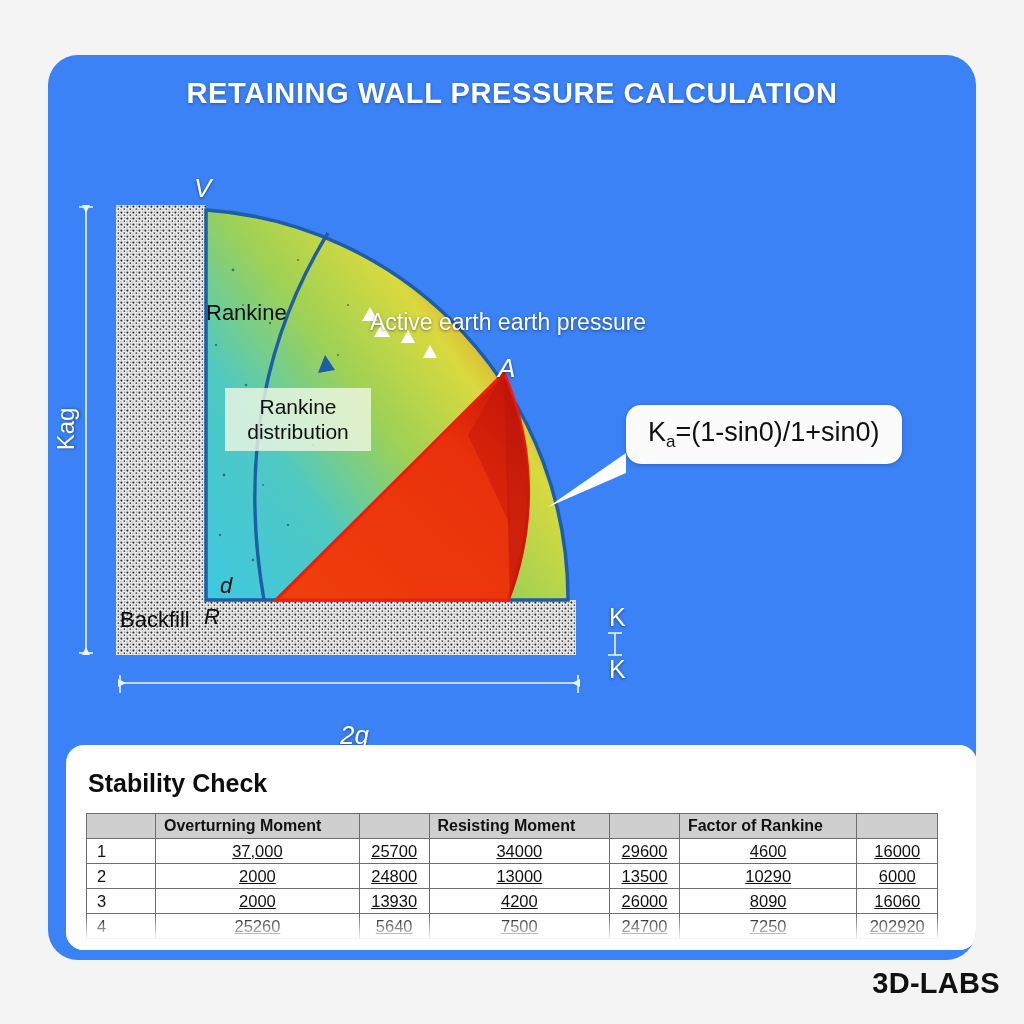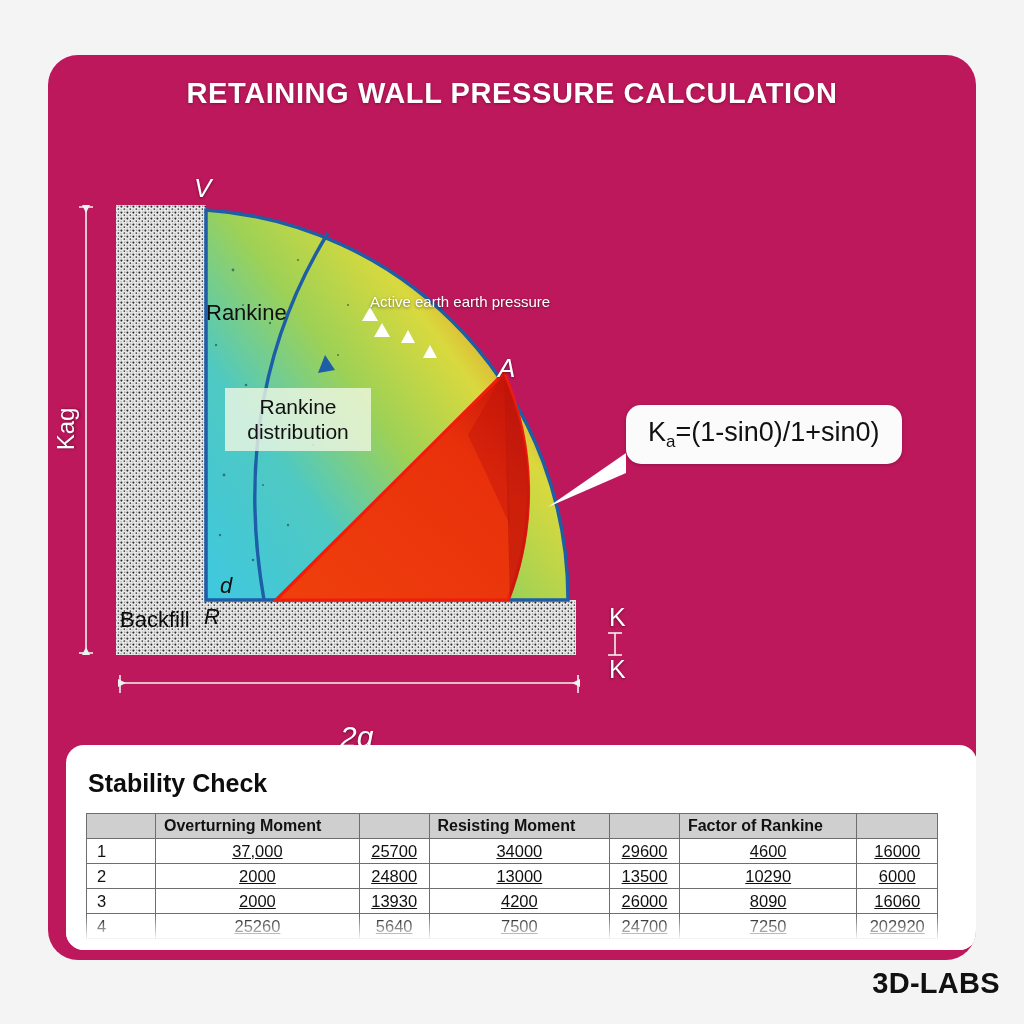--- a/index.html
+++ b/index.html
@@ -6,48 +6,48 @@
   body{
     width:1024px;height:1024px;
     background:#f4f4f4;
     font-family:"Liberation Sans", sans-serif;
     overflow:hidden;position:relative;
   }
 
   
   #card{
     position:absolute;left:48px;top:55px;width:928px;height:905px;
-    background:#be185d;border-radius:30px;overflow:hidden;
+    background:#3b82f6;border-radius:30px;overflow:hidden;
   }
   #card-title{
     position:absolute;left:0;top:22px;width:100%;
     text-align:center;color:#ffffff;
     font-size:29px;font-weight:bold;letter-spacing:.6px;
     text-shadow:0 1px 3px rgba(0,0,0,.35);
   }
 
   
   #diagram{position:absolute;left:0;top:0;width:928px;height:700px;}
   #diagram svg{position:absolute;left:0;top:0;}
 
   .dlabel{
     position:absolute;color:#ffffff;font-size:22px;
     text-shadow:0 1px 3px rgba(0,0,0,.5);white-space:nowrap;
   }
 
   
   #lbl-v       {left:146px;top:118px;font-size:26px;font-style:italic;}
   #lbl-rankine {left:158px;top:245px;font-size:22px;color:#101010;text-shadow:none;}
-  #lbl-active  {left:322px;top:238px;font-size:15px;}
+  #lbl-active  {left:322px;top:254px;font-size:23px;}
   #lbl-a       {left:450px;top:298px;font-size:26px;font-style:italic;}
   #lbl-backfill{left:72px;top:552px;font-size:22px;color:#0b0b0b;text-shadow:none;}
   #lbl-d       {left:172px;top:518px;font-size:22px;color:#101010;text-shadow:none;font-style:italic;}
   #lbl-r       {left:156px;top:549px;font-size:22px;color:#101010;text-shadow:none;font-style:italic;}
   #lbl-kag     {left:-3px;top:360px;font-size:24px;transform:rotate(-90deg);transform-origin:center;}
-  #lbl-2g      {left:292px;top:665px;font-size:30px;font-style:italic;}
+  #lbl-2g      {left:292px;top:665px;font-size:26px;font-style:italic;}
   #lbl-k1      {left:561px;top:548px;font-size:25px;}
   #lbl-k2      {left:561px;top:600px;font-size:25px;}
 
   
   #rankine-box{
     position:absolute;left:177px;top:333px;width:146px;height:63px;
     background:rgba(240,248,228,.80);
     display:flex;flex-direction:column;align-items:center;justify-content:center;
     color:#111;font-size:21px;line-height:1.18;
   }

